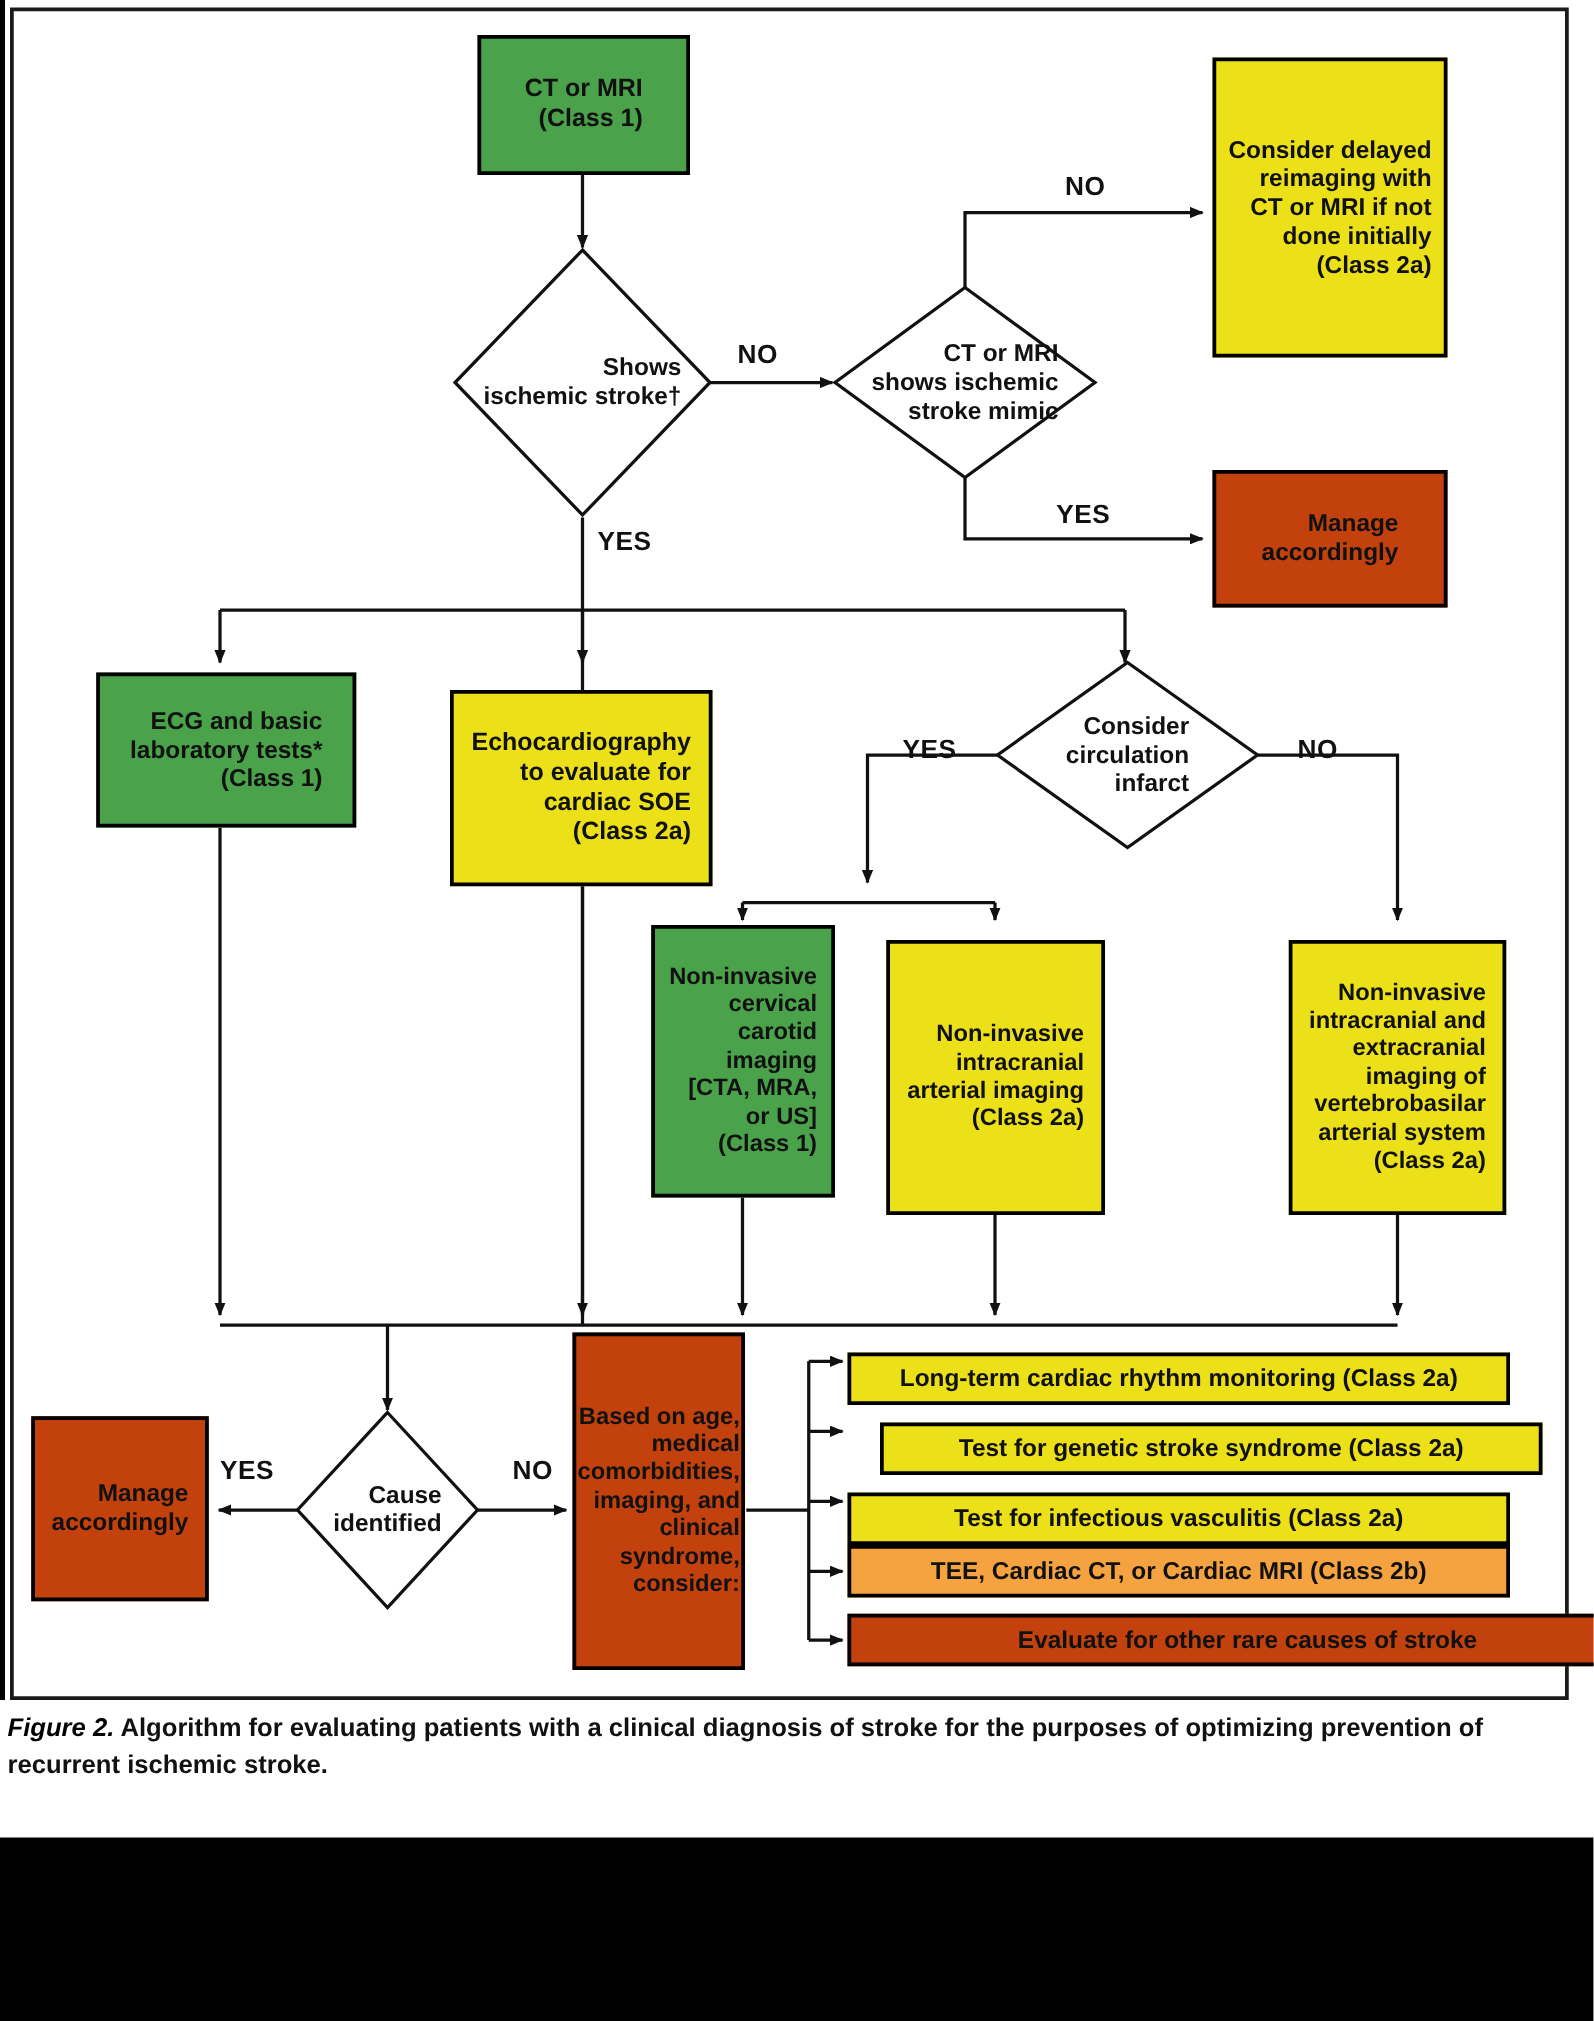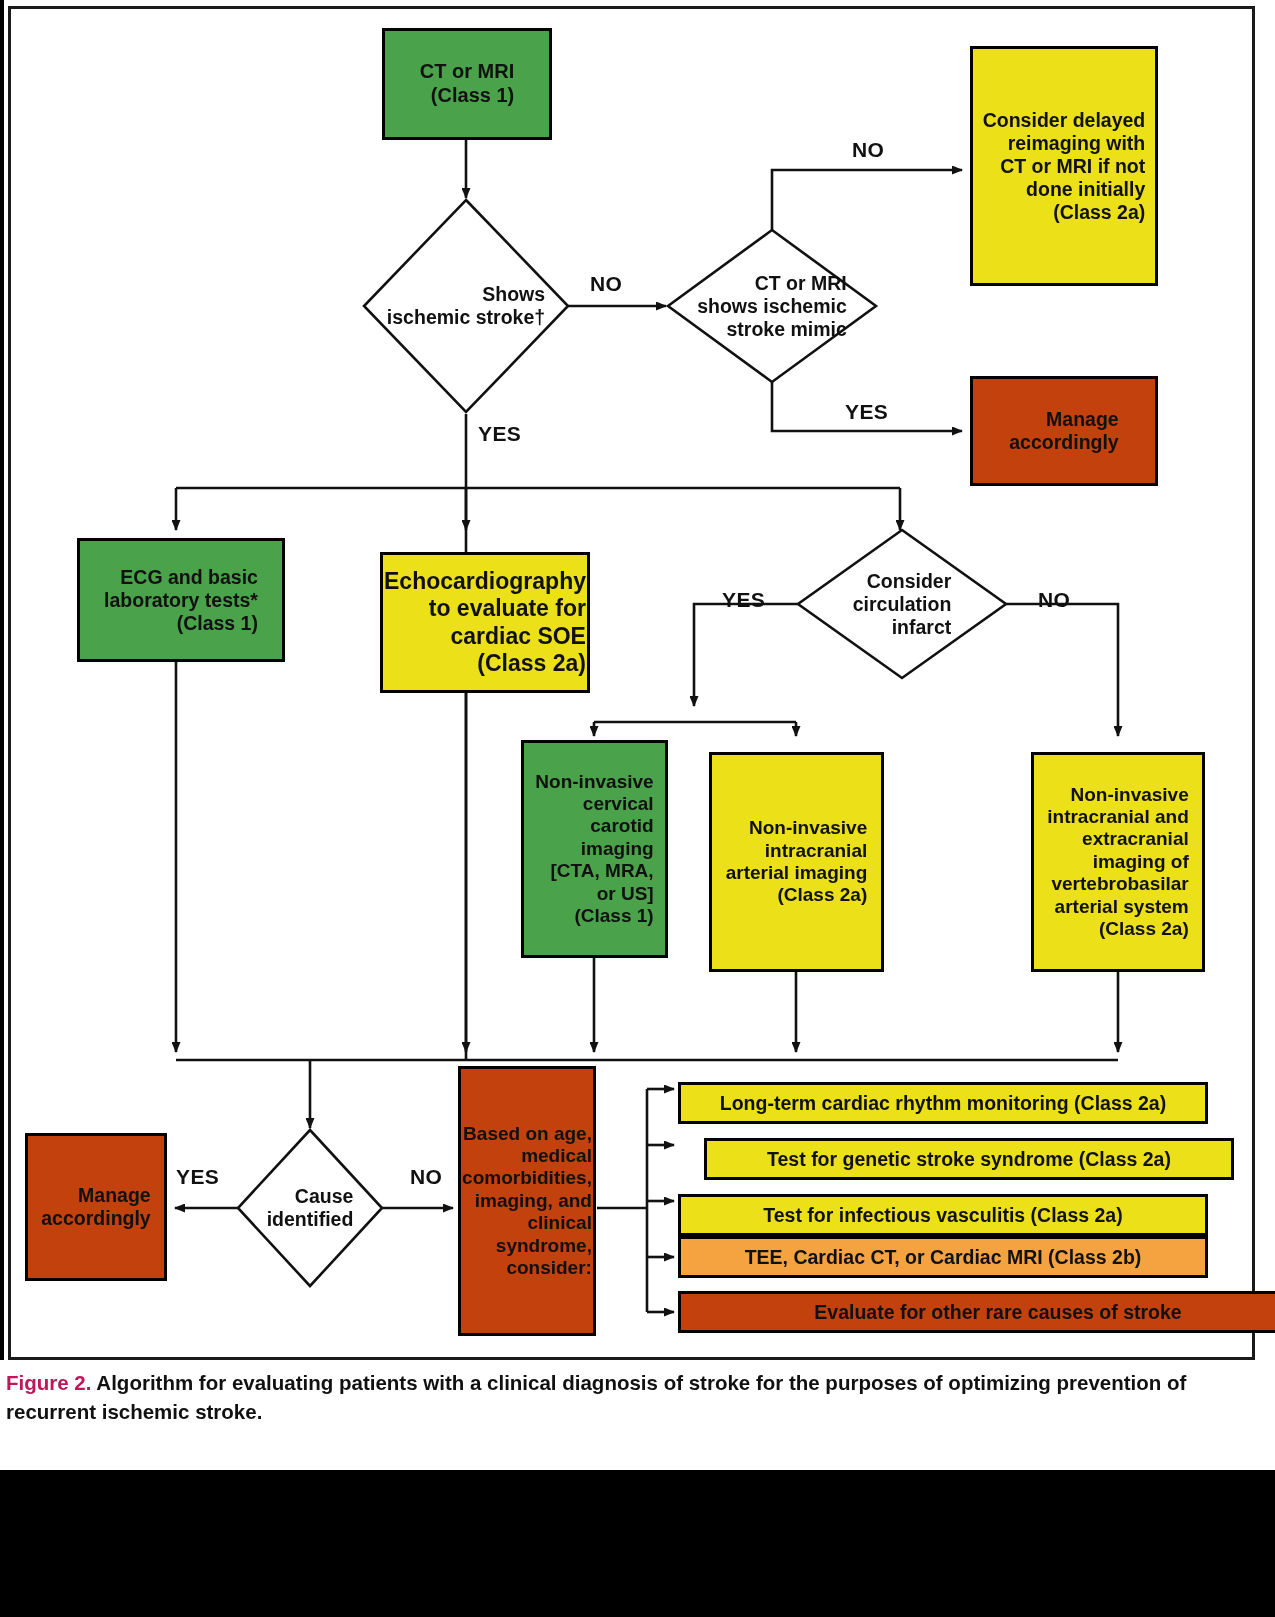--- a/index.html
+++ b/index.html
@@ -9,21 +9,21 @@
   #canvas{position:absolute;left:0;top:0;width:1275px;height:1360px;}
   .node{position:absolute;box-sizing:border-box;display:flex;align-items:center;justify-content:center;text-align:right;color:#111;font-weight:bold;line-height:1.18;}
   .boxnode{border:3px solid #000;}
   .green{background:#4aa24a;}
   .yellow{background:#ece018;margin-top:14px;}
   .orange{background:#f5a council;}
   .orange{background:#f4a340;}
   .white{background:#c2410c;}
   .edgelabel{position:absolute;font-weight:bold;color:#111;font-size:21px;letter-spacing:.4px;}
   #caption{position:absolute;left:6px;top:1368px;width:1262px;font-size:20.5px;font-weight:bold;color:#111;line-height:1.42;}
-  #caption .figno{color:#be185d;}
+  #caption .figno{color:#000000;font-style:italic;}
   #blackbar{position:absolute;left:0;top:1470px;width:1275px;height:147px;background:#000;}
   .lside{position:absolute;left:0;top:0;width:4px;height:1360px;background:#000;}
 </style>
 </head>
 <body>
 
 <div id="page">
 
   <div class="lside"></div>
 
@@ -100,21 +100,21 @@
 done initially
 (Class 2a)</div>
 
   <div class="node boxnode white" style="left:970px;top:376px;width:188px;height:110px;font-size:19.5px;white-space:pre-line;">Manage
 accordingly</div>
 
   <div class="node boxnode green" style="left:77px;top:538px;width:208px;height:124px;font-size:19.5px;white-space:pre-line;">ECG and basic
 laboratory tests*
 (Class 1)</div>
 
-  <div class="node boxnode yellow" style="left:380px;top:538px;width:210px;height:141px;font-size:23px;white-space:pre-line;">Echocardiography
+  <div class="node boxnode yellow" style="left:360px;top:538px;width:210px;height:157px;font-size:20px;white-space:pre-line;">Echocardiography
 to evaluate for
 cardiac SOE
 (Class 2a)</div>
 
   <div class="node boxnode green" style="left:521px;top:740px;width:147px;height:218px;font-size:19px;white-space:pre-line;">Non-invasive
 cervical
 carotid
 imaging
 [CTA, MRA,
 or US]

